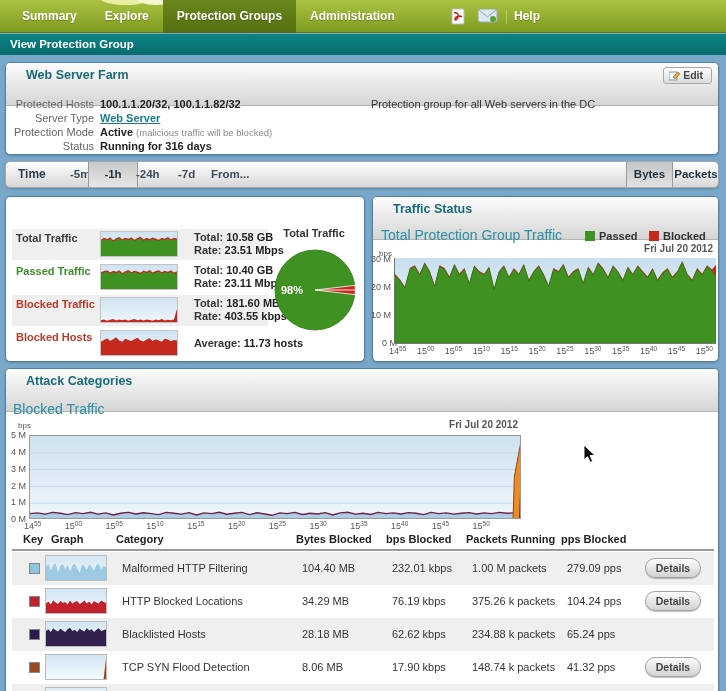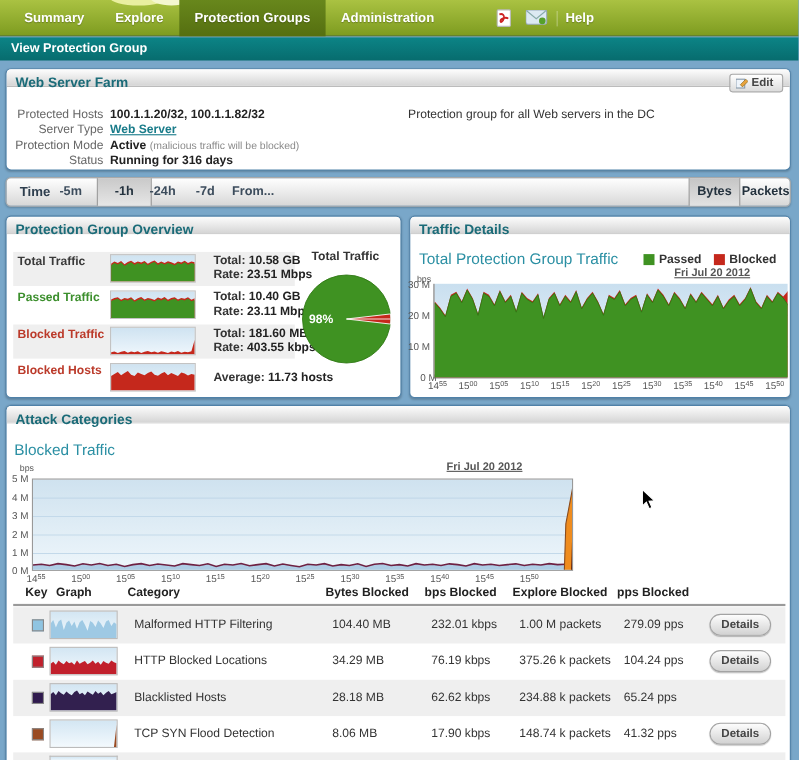--- a/index.html
+++ b/index.html
@@ -41,25 +41,25 @@
     background:linear-gradient(#0c8486,#076c6e);
     color:#fff; font-size:11.5px; font-weight:bold; line-height:21px; padding-left:10px;
   }
   
   .panel {
     position:absolute; background:#fff;
     border:1px solid #4f81a8; border-radius:5px;
     box-shadow:0 1px 2px rgba(0,0,0,.2);
   }
   .panel-header {
-    height:16px; line-height:25px;
+    height:43px; line-height:25px;
     background:linear-gradient(#fdfdfd,#d5d5d5);
     border-bottom:1px solid #b5b5b5;
     border-radius:4px 4px 0 0;
-    color:#1a6b78; font-size:12.5px; font-weight:bold; padding-left:8px;
+    color:#1a6b78; font-size:12.5px; font-weight:bold; padding-left:20px;
     position:relative;
   }
   
   #wsf { left:5px; top:62px; width:714px; height:93px; }
   .edit-btn {
     position:absolute; right:6px; top:4px; height:17px; padding:0 8px 0 5px;
     background:linear-gradient(#fff,#dcdcdc); border:1px solid #a8a8a8; border-radius:3px;
     font-size:10.5px; font-weight:bold; color:#444; line-height:15px; cursor:pointer;
     display:flex; align-items:center; gap:3px;
   }
@@ -99,21 +99,21 @@
   .sparkbox svg { position:absolute; left:0; top:0; }
   .ov-stats { position:absolute; left:182px; top:2px; font-size:11px; line-height:13px; color:#333; white-space:nowrap;font-weight:bold; }
   .ov-stats b { color:#222; }
   .pie-title { position:absolute; left:258px; top:30px; width:100px; text-align:center; font-size:11px; font-weight:bold; color:#333; }
   .pie-wrap { position:absolute; left:266px; top:50px; }
   
   #td { left:372px; top:196px; width:347px; height:166px; }
   .chart-title { position:absolute; color:#2a8fa3; font-size:14px; }
   .legend-item { position:absolute; top:33px; font-size:11px; font-weight:bold; color:#333; display:flex; align-items:center; gap:4px; }
   .legend-swatch { width:10px; height:10px; display:inline-block; }
-  .chart-date { position:absolute; font-size:10px; font-weight:bold; color:#555; text-align:left;text-decoration:underline; }
+  .chart-date { position:absolute; font-size:10px; font-weight:bold; color:#555; text-align:right; }
   .yunit { position:absolute; font-size:8px; color:#555; }
   .ytick { position:absolute; font-size:9px; color:#555; text-align:right; width:20px; }
   .plot { position:absolute; overflow:hidden; }
   #td-plot {
     left:21px; top:61px; width:322px; height:86px;
     background:linear-gradient(#c9dfef,#f0f8fe);
     border-left:1px solid #777; border-bottom:1px solid #777;
   }
   .xticks { position:absolute; display:flex; justify-content:space-between; }
   .tick { font-size:9px; color:#555; white-space:nowrap; }
@@ -203,33 +203,30 @@
   </div>
   <div class="field-row" style="top:77px;">
     <span class="field-label">Status</span>
     <span class="field-value">Running for 316 days</span>
   </div>
   <div class="wsf-desc">Protection group for all Web servers in the DC</div>
 </div>
 
 <div id="timebar">
   <span class="time-label">Time</span>
-  <span class="time-opt" style="left:48px;">-5m</span>
+  <span class="time-opt" style="left:64px;">-5m</span>
   <span class="time-opt pressed" style="left:82px; width:50px;">-1h</span>
   <span class="time-opt" style="left:130px;">-24h</span>
   <span class="time-opt" style="left:172px;">-7d</span>
   <span class="time-opt" style="left:205px;">From...</span>
   <span class="unit-seg pressed" style="left:620px; width:47px;">Bytes</span>
   <span class="unit-seg" style="left:667px; width:46px;">Packets</span>
 </div>
 
 <div class="panel" id="pgo">
-  <div class="panel-header">
-    <span>Protection Group Overview</span>
-  </div>
   <div class="ov-row gray" style="top:32px;">
     <div class="ov-label" style="color: rgb(58, 58, 58);">Total Traffic</div>
     <div class="sparkbox">
       <svg width="76" height="24">
           <polygon points="0,24 0.0,7.7 3.0,5.8 6.1,7.0 9.1,5.3 12.2,8.2 15.2,6.2 18.2,5.0 21.3,7.2 24.3,5.8 27.4,6.7 30.4,5.3 33.4,7.7 36.5,6.0 39.5,4.8 42.6,7.4 45.6,5.8 48.6,7.0 51.7,5.5 54.7,6.5 57.8,7.7 60.8,5.8 63.8,6.7 66.9,5.0 69.9,7.2 73.0,5.8 76.0,6.5 76,24" fill="#c5281c"></polygon>
           <polygon points="0,24 0.0,9.1 3.0,7.2 6.1,8.4 9.1,6.7 12.2,9.6 15.2,7.7 18.2,6.5 21.3,8.6 24.3,7.2 27.4,8.2 30.4,6.7 33.4,9.1 36.5,7.4 39.5,6.2 42.6,8.9 45.6,7.2 48.6,8.4 51.7,7.0 54.7,7.9 57.8,9.1 60.8,7.2 63.8,8.2 66.9,6.5 69.9,8.6 73.0,7.2 76.0,7.9 76,24" fill="#3f9222"></polygon>
         </svg>
     </div>
     <div class="ov-stats">
       <div><span>Total:</span> <b>10.58 GB</b></div>
@@ -278,21 +275,21 @@
       <circle cx="43" cy="43" r="40" stroke="#2e7712" stroke-width="0.8" fill="#3f9222"></circle>
       <path d="M43,43 L83,38.4 A40,40 0 0 1 83,47.6 Z" stroke="#fff" stroke-width="0.8" fill="#c5281c"></path>
       <line x1="43" y1="43" x2="83" y2="43" stroke="#fff" stroke-width="1" opacity="0.85"></line>
       <text x="9" y="47" font-size="11" font-weight="bold" fill="#fff">98%</text>
     </svg>
   </div>
 </div>
 
 <div class="panel" id="td">
   <div class="panel-header">
-    <span>Traffic Details</span>
+    <span>Traffic Status</span>
   </div>
   <div class="chart-title" style="left:8px; top:30px;">Total Protection Group Traffic</div>
   <div class="legend-item" style="left:212px;">
     <span class="legend-swatch" style="background: rgb(63, 146, 34);"></span>
     <span>Passed</span>
   </div>
   <div class="legend-item" style="left:276px;">
     <span class="legend-swatch" style="background: rgb(197, 40, 28);"></span>
     <span>Blocked</span>
   </div>
@@ -364,21 +361,21 @@
       <span class="tick"><span>15</span><span class="m">40</span></span>
       <span class="tick"><span>15</span><span class="m">45</span></span>
       <span class="tick"><span>15</span><span class="m">50</span></span>
     </div>
 
   <div class="tbl-head" style="left:17px;">Key</div>
   <div class="tbl-head" style="left:45px;">Graph</div>
   <div class="tbl-head" style="left:110px;">Category</div>
   <div class="tbl-head" style="left:290px;">Bytes Blocked</div>
   <div class="tbl-head" style="left:380px;">bps Blocked</div>
-  <div class="tbl-head" style="left:460px;">Explore Blocked</div>
+  <div class="tbl-head" style="left:460px;">Packets Running</div>
   <div class="tbl-head" style="left:555px;">pps Blocked</div>
   <div class="tbl-divider"></div>
 
   <div class="tbl-row gray" style="top:183px;">
     <div class="key-sq" style="background: rgb(143, 196, 225);"></div>
     <div class="rowgraph">
       <svg width="60" height="24">
           <polygon points="0,24 0.0,10.8 2.4,7.7 4.8,14.4 7.2,9.1 9.6,7.2 12.0,16.8 14.4,10.1 16.8,8.2 19.2,13.2 21.6,9.1 24.0,15.6 26.4,9.6 28.8,7.7 31.2,12.0 33.6,17.3 36.0,8.6 38.4,10.1 40.8,13.9 43.2,8.2 45.6,10.8 48.0,14.9 50.4,9.1 52.8,7.7 55.2,13.2 57.6,9.6 60.0,11.5 60,24" fill="#9ec9e4"></polygon>
         </svg>
     </div>

